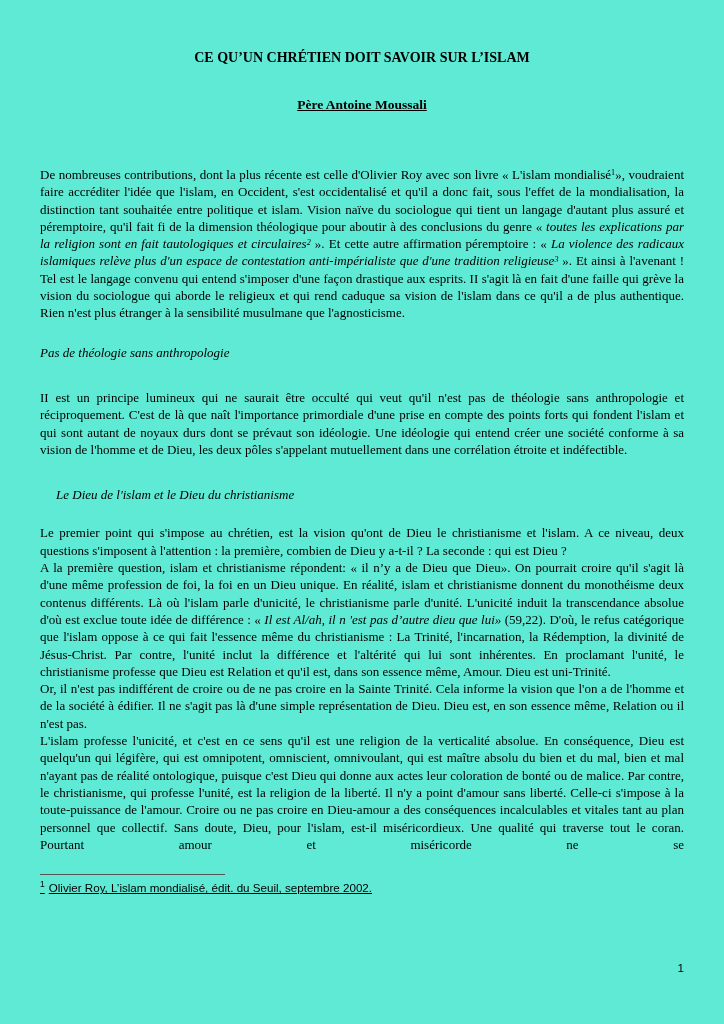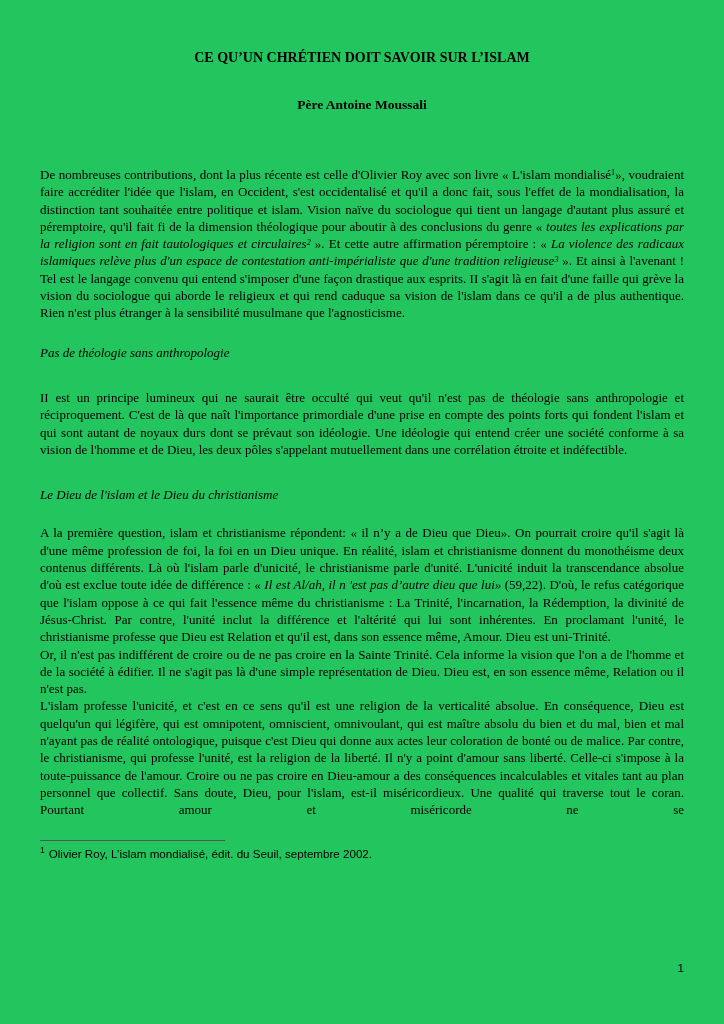--- a/index.html
+++ b/index.html
@@ -1,20 +1,20 @@
 <!DOCTYPE html>
 <html lang="fr"><head>
 <meta charset="utf-8">
 <style>
   html, body { margin: 0; padding: 0; background: #ffffff; }
   .page {
     position: relative;
     width: 724px;
     height: 1024px;
-    background: #22c55e;
+    background: #5eead4;
     color: #000000;
     font-family: "Liberation Serif", "DejaVu Serif", serif;
     overflow: hidden;
     margin: 0 auto;
   }
   .content {
     position: absolute;
     left: 40px;
     top: 0;
     width: 644px;
@@ -26,51 +26,53 @@
     font-weight: bold;
     font-size: 14px;
     line-height: 16px;
   }
   .doc-author {
     margin: 31px 0 0 0;
     text-align: center;
     font-weight: bold;
     font-size: 13.5px;
     line-height: 15px;
+    text-decoration: underline;
   }
   .body-text {
     margin-top: 54px;
     font-size: 13px;
     line-height: 17.3px;
   }
   .para {
     margin: 0;
     text-align: justify;
   }
   .para.cont { text-align-last: justify; }
   .heading {
     margin: 22px 0 28px 0;
     font-style: italic;
     text-align: left;
   }
   .heading.big-gap {
-    margin: 28px 0 21px 0;
+    margin: 28px 0 21px 16px;
   }
   .i { font-style: italic; }
   .sup {
     font-size: 0.62em;
     position: relative;
     top: -0.45em;
     line-height: 0;
   }
   .footnotes {
     margin-top: 21px;
     font-family: "Liberation Sans", "DejaVu Sans", sans-serif;
     font-size: 11.6px;
     line-height: 17.4px;
+    text-decoration: underline;
   }
   .fn-rule {
     width: 185px;
     height: 0;
     border-top: 1.6px solid #555555;
     margin: 0 0 4px 0;
   }
   .footnote sup {
     font-size: 8.5px;
     line-height: 0;
@@ -91,20 +93,21 @@
   <div class="content">
 
     <h1 class="doc-title">CE QU’UN CHRÉTIEN DOIT SAVOIR SUR L’ISLAM</h1>
     <h2 class="doc-author">Père Antoine Moussali</h2>
 
     <div class="body-text">
       <p class="para"><span>De nombreuses contributions, dont la plus récente est celle d'Olivier Roy avec son livre « L'islam mondialisé</span><span class="sup">1</span><span>», voudraient faire accréditer l'idée que l'islam, en Occident, s'est occidentalisé et qu'il a donc fait, sous l'effet de la mondialisation, la distinction tant souhaitée entre politique et islam. Vision naïve du sociologue qui tient un langage d'autant plus assuré et péremptoire, qu'il fait fi de la dimension théologique pour aboutir à des conclusions du genre « </span><span class="i">toutes les explications par la religion sont en fait tautologiques et circulaires</span><span class="i sup">2</span><span> ». Et cette autre affirmation péremptoire : « </span><span class="i">La violence des radicaux islamiques relève plus d'un espace de contestation anti-impérialiste que d'une tradition religieuse</span><span class="i sup">3</span><span> ». Et ainsi à l'avenant ! Tel est le langage convenu qui entend s'imposer d'une façon drastique aux esprits. II s'agit là en fait d'une faille qui grève la vision du sociologue qui aborde le religieux et qui rend caduque sa vision de l'islam dans ce qu'il a de plus authentique. Rien n'est plus étranger à la sensibilité musulmane que l'agnosticisme.</span></p>
       <p class="heading"><span class="i">Pas de théologie sans anthropologie</span></p>
       <p class="para"><span>II est un principe lumineux qui ne saurait être occulté qui veut qu'il n'est pas de théologie sans anthropologie et réciproquement. C'est de là que naît l'importance primordiale d'une prise en compte des points forts qui fondent l'islam et qui sont autant de noyaux durs dont se prévaut son idéologie. Une idéologie qui entend créer une société conforme à sa vision de l'homme et de Dieu, les deux pôles s'appelant mutuellement dans une corrélation étroite et indéfectible.</span></p>
       <p class="heading big-gap"><span class="i">Le Dieu de l'islam et le Dieu du christianisme</span></p>
+      <p class="para"><span>Le premier point qui s'impose au chrétien, est la vision qu'ont de Dieu le christianisme et l'islam. A ce niveau, deux questions s'imposent à l'attention : la première, combien de Dieu y a-t-il ? La seconde : qui est Dieu ?</span></p>
       <p class="para"><span>A la première question, islam et christianisme répondent: « il n’y a de Dieu que Dieu». On pourrait croire qu'il s'agit là d'une même profession de foi, la foi en un Dieu unique. En réalité, islam et christianisme donnent du monothéisme deux contenus différents. Là où l'islam parle d'unicité, le christianisme parle d'unité. L'unicité induit la transcendance absolue d'où est exclue toute idée de différence : « </span><span class="i">Il est Al/ah, il n 'est pas d’autre dieu que lui»</span><span> (59,22). D'où, le refus catégorique que l'islam oppose à ce qui fait l'essence même du christianisme : La Trinité, l'incarnation, la Rédemption, la divinité de Jésus-Christ. Par contre, l'unité inclut la différence et l'altérité qui lui sont inhérentes. En proclamant l'unité, le christianisme professe que Dieu est Relation et qu'il est, dans son essence même, Amour. Dieu est uni-Trinité.</span></p>
       <p class="para"><span>Or, il n'est pas indifférent de croire ou de ne pas croire en la Sainte Trinité. Cela informe la vision que l'on a de l'homme et de la société à édifier. Il ne s'agit pas là d'une simple représentation de Dieu. Dieu est, en son essence même, Relation ou il n'est pas.</span></p>
       <p class="para cont"><span>L'islam professe l'unicité, et c'est en ce sens qu'il est une religion de la verticalité absolue. En conséquence, Dieu est quelqu'un qui légifère, qui est omnipotent, omniscient, omnivoulant, qui est maître absolu du bien et du mal, bien et mal n'ayant pas de réalité ontologique, puisque c'est Dieu qui donne aux actes leur coloration de bonté ou de malice. Par contre, le christianisme, qui professe l'unité, est la religion de la liberté. Il n'y a point d'amour sans liberté. Celle-ci s'impose à la toute-puissance de l'amour. Croire ou ne pas croire en Dieu-amour a des conséquences incalculables et vitales tant au plan personnel que collectif. Sans doute, Dieu, pour l'islam, est-il miséricordieux. Une qualité qui traverse tout le coran. Pourtant amour et miséricorde ne se</span></p>
     </div>
 
     <div class="footnotes">
       <div class="fn-rule"></div>
       <div class="footnote"><sup>1</sup><span>Olivier Roy, L’islam mondialisé, édit. du Seuil, septembre 2002.</span></div>
     </div>
 

